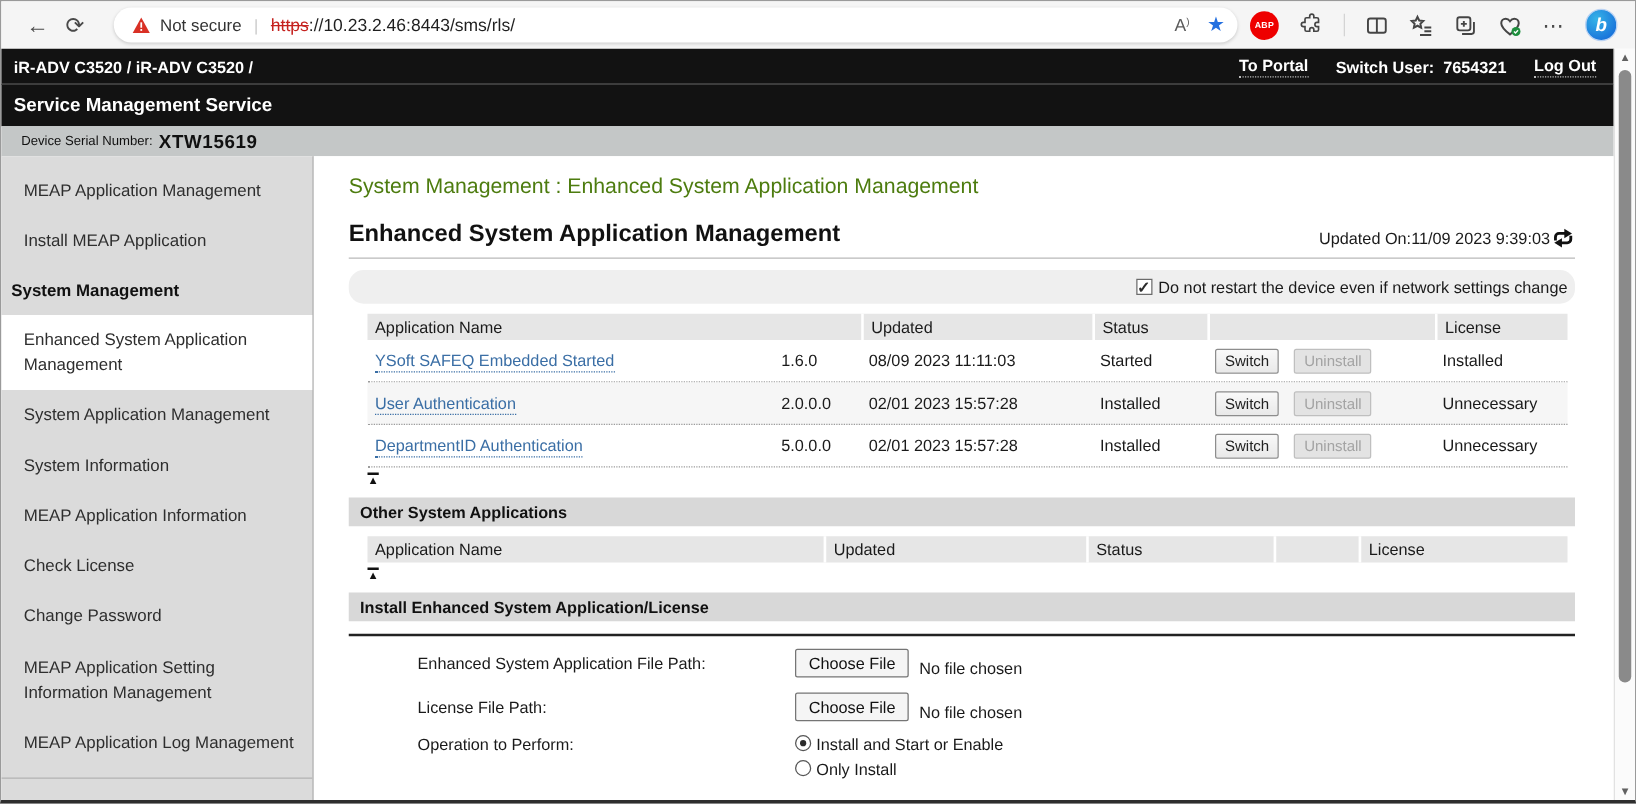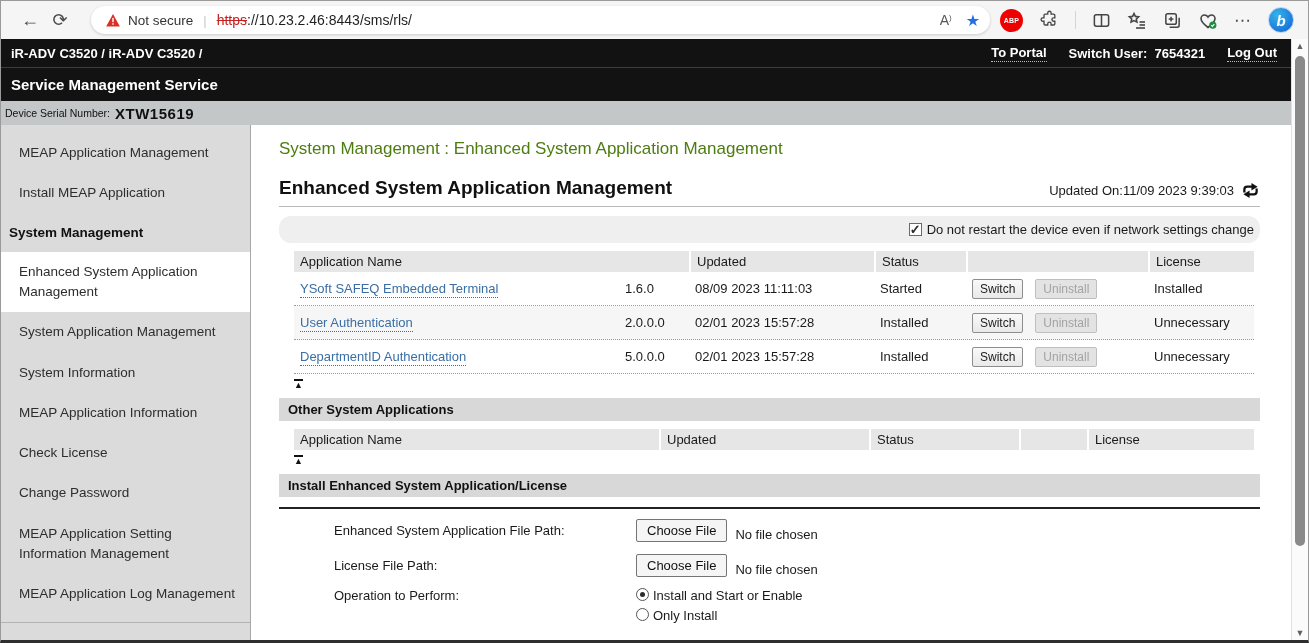--- a/index.html
+++ b/index.html
@@ -32,38 +32,38 @@
 
   
   .page { margin-right:17px; }
   .devbar { height:28px; background:#121212; color:#fff; display:flex; align-items:center; padding:0 14px 0 10px; font-size:13px; }
   .devbar .left { font-weight:bold; flex:1; }
   .devbar .right { display:flex; align-items:center; gap:22px; }
   .hlink { color:#fff; font-weight:bold; text-decoration:none; border-bottom:1px dotted #bbb; padding-bottom:1px; cursor:pointer; }
   .loginuser { font-weight:bold; }
   .smsbar { height:34px; background:#121212; border-top:1px solid #3d3d3d; color:#fff; display:flex; align-items:center;
             padding:0 10px; font-size:15px; font-weight:bold; }
-  .serialbar { height:24px; background:#c4c7c7; display:flex; align-items:center; padding:0 4px; color:#101010; }
+  .serialbar { height:24px; background:#c4c7c7; display:flex; align-items:center; padding:0 16px; color:#101010; }
   .serialbar .lbl { font-size:10.5px; margin-right:5px; }
   .serialbar .val { font-size:15px; font-weight:bold; letter-spacing:.5px; }
 
   
   .bodyrow { display:flex; height:516px; }
   .sidebar { width:250px; flex:0 0 auto; background:#dbdbdb; border-right:1px solid #a8a8a8; padding-top:8px; overflow:hidden; }
   .side-item { font-size:13.5px; color:#2e2e2e; padding:10px 10px 10px 18px; line-height:1.5; cursor:pointer; }
   .side-item.sec { font-weight:bold; color:#111; padding:9px 8px; cursor:default; }
   .side-item.selected { background:#fff; }
   .side-div { border-top:1px solid #b3b3b3; margin:8px 0 0 0; }
   .side-foot { font-size:13.5px; color:#2d4f8e; padding:18px 10px 10px 14px; cursor:pointer; }
 
   .main { flex:1 1 auto; background:#fff; padding:14px 31px 0 28px; overflow:hidden; }
   .crumb { font-size:17px; color:#4d7c0f; margin-bottom:18px; }
   .titlerow { display:flex; align-items:flex-end; justify-content:space-between; border-bottom:1px solid #b9b9b9; padding-bottom:7px; }
   .pagetitle { font-size:19px; font-weight:bold; color:#111; }
-  .updated { display:flex; align-items:center; gap:7px; font-size:13px; color:#1a1a1a; }
+  .updated { display:flex; align-items:center; gap:1px; font-size:13px; color:#1a1a1a; }
   .syncico { cursor:pointer; display:flex; }
 
   .secbar { margin-top:6px; background:#d8d8d8; height:23px; display:flex; align-items:center; padding-left:9px;
             font-size:13px; font-weight:bold; color:#111; }
   .chkrow { margin-top:9px; background:#efefef; height:27px; display:flex; align-items:center; justify-content:flex-end;
             padding-right:6px; gap:5px; font-size:13px; color:#1a1a1a;border-radius:12px; }
   .checkbox { width:13px; height:13px; background:#fff; border:1px solid #6b6b6b; position:relative; cursor:pointer; flex:0 0 auto; }
   .checkbox.checked::after { content:"\2713"; position:absolute; left:0px; top:-2px; font-size:13px; font-weight:bold; color:#2b2b2b; }
 
   .tbl { margin:8px 0 0 15px; width:960px; font-size:13px; color:#1a1a1a; }
@@ -216,21 +216,21 @@
 
         <div class="tbl">
           <div class="g1 thead">
             <div style="grid-column:span 2">Application Name</div>
             <div>Updated</div>
             <div>Status</div>
             <div></div>
             <div>License</div>
           </div>
           <div class="g1 trow">
-            <div><a class="dlink">YSoft SAFEQ Embedded Terminal</a></div>
+            <div><a class="dlink">YSoft SAFEQ Embedded Started</a></div>
             <div>1.6.0</div>
             <div>08/09 2023 11:11:03</div>
             <div>Started</div>
             <div class="btncell">
               <button class="btn">Switch</button>
               <button class="btn disabled">Uninstall</button>
             </div>
             <div>Installed</div>
           </div>
           <div class="g1 trow">

